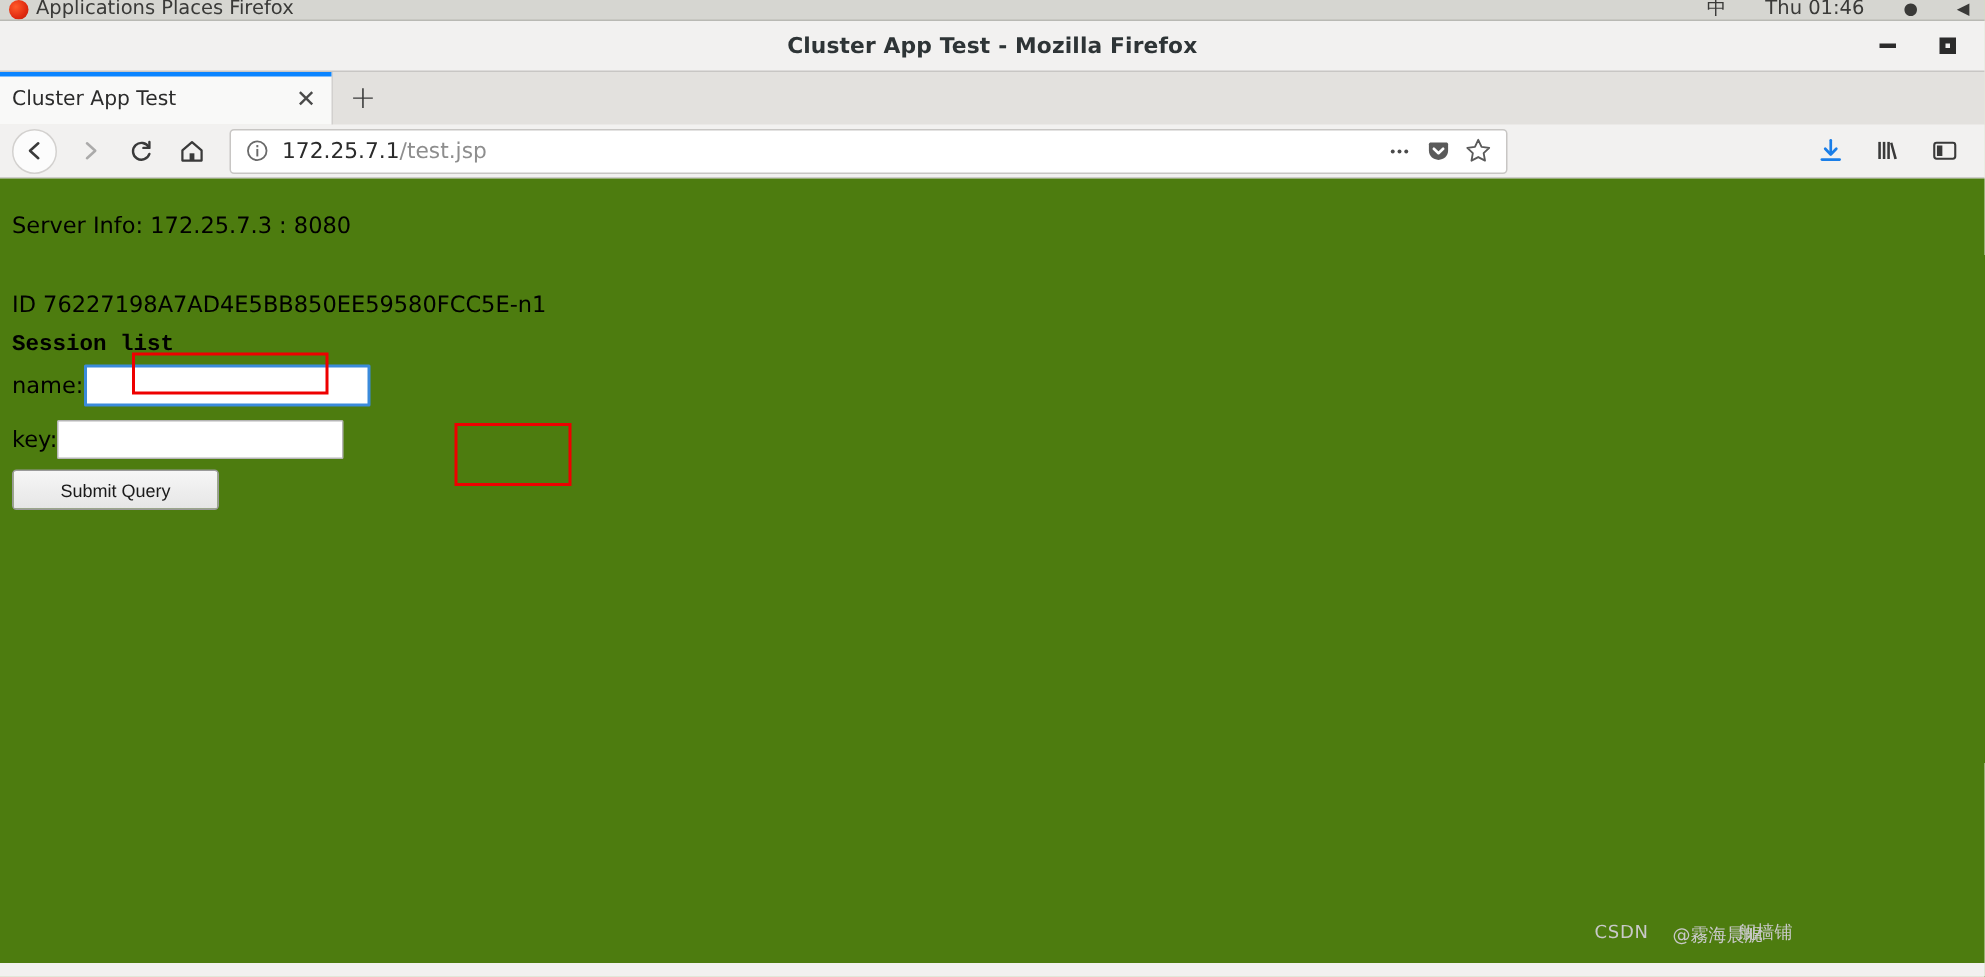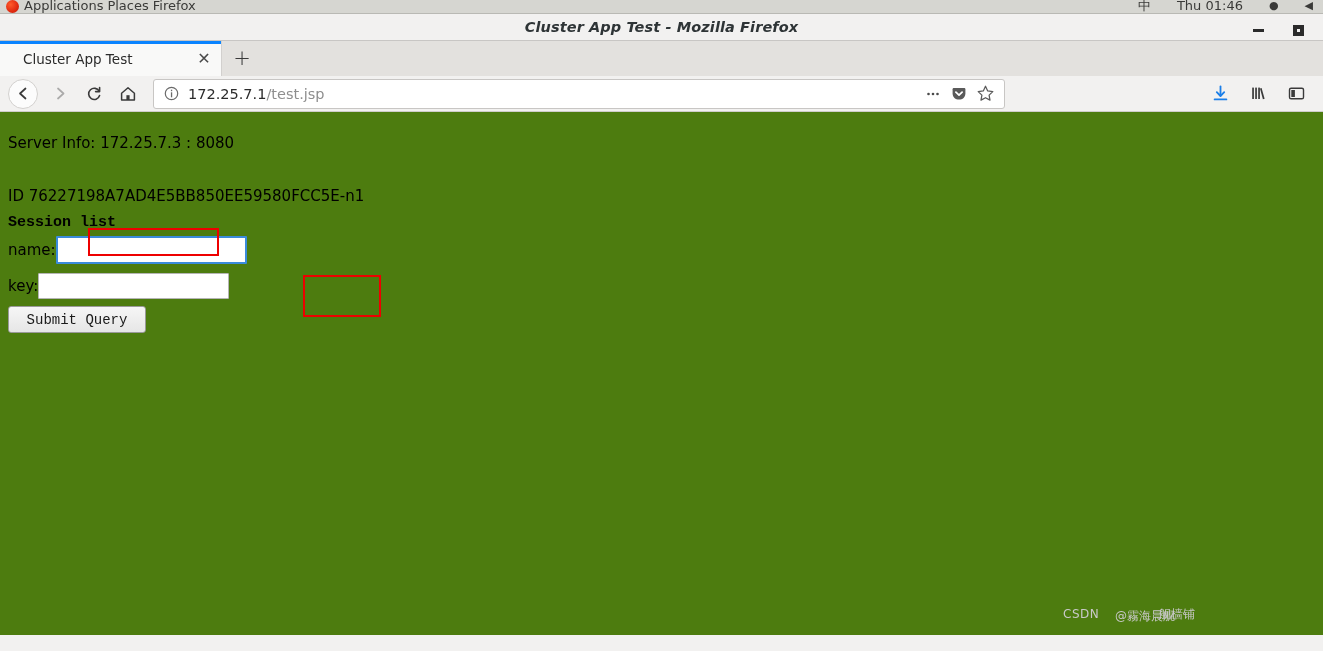--- a/index.html
+++ b/index.html
@@ -33,24 +33,24 @@
 
   
   #window {
     position: absolute; left: 0; top: 14px;
     width: 1323px; height: 637px;
     background: #f2f1f0;
   }
 
   
   #titlebar {
-    position: relative; height: 27px; width: 100%;
+    position: relative; height: 34px; width: 100%;
     background: #f2f1f0;
     border-bottom: 1px solid #c8c6c4;
-    display: flex; align-items: center; justify-content: center; font-style: italic;
+    display: flex; align-items: center; justify-content: center;
   }
   #titlebar-title {
     font-size: 14.5px; font-weight: bold; color: #2e3436;
     letter-spacing: .1px;
   }
   .win-ctrls {
     position: absolute; right: 6px; top: 0; height: 33px;
     display: flex; align-items: center; gap: 18px; padding-right: 8px;
   }
   .win-btn { width: 22px; height: 22px; display: flex; align-items: center; justify-content: center; cursor: pointer; }
@@ -63,21 +63,21 @@
     height: 35px; width: 100%;
     background: #e3e1de;
     display: flex; align-items: flex-end;
     position: relative;
   }
   #tab-active {
     position: relative;
     width: 222px; height: 35px;
     background: #f9f9f8;
     display: flex; align-items: center;
-    padding: 0 6px 0 23px;
+    padding: 0 6px 0 8px;
     border-right: 1px solid #d2d0ce;
   }
   #tab-active::before {
     content: ""; position: absolute; left: 0; right: 0; top: 0; height: 3px;
     background: #0a84ff;
   }
   #tab-title {
     flex: 1; font-size: 13.5px; color: #2b2b2b; white-space: nowrap;
     overflow: hidden; text-overflow: ellipsis;
   }
@@ -154,22 +154,22 @@
     font-family: "DejaVu Sans", "Liberation Sans", sans-serif; font-size: 14px;
     padding: 0 4px; border-radius: 1px; outline: none;
   }
   #input-name { width: 191px; border: 2px solid #3b8bdb; height: 28px; }
   #input-key  { width: 191px; }
   #submit-btn {
     position: absolute; left: 8px; top: 194px;
     width: 138px; height: 27px;
     background: linear-gradient(to bottom, #f6f6f6 0%, #e6e6e6 100%);
     border: 1px solid #9a9a9a; border-radius: 3px;
-    font-family: Liberation Mono, monospace;
-    font-size: 14px; color: #1a1a1a; cursor: pointer;
+    font-family: Liberation Sans, sans-serif;
+    font-size: 12px; color: #1a1a1a; cursor: pointer;
   }
 
   
   .annot { position: absolute; border: 2px solid #ee0000; pointer-events: none; }
   #annot-server { left: 88px; top: 116px; width: 131px; height: 28px; }
   #annot-id     { left: 303px; top: 163px; width: 78px; height: 42px; }
 
   
   #watermark {
     position: absolute; right: 0px; bottom: 2px;

